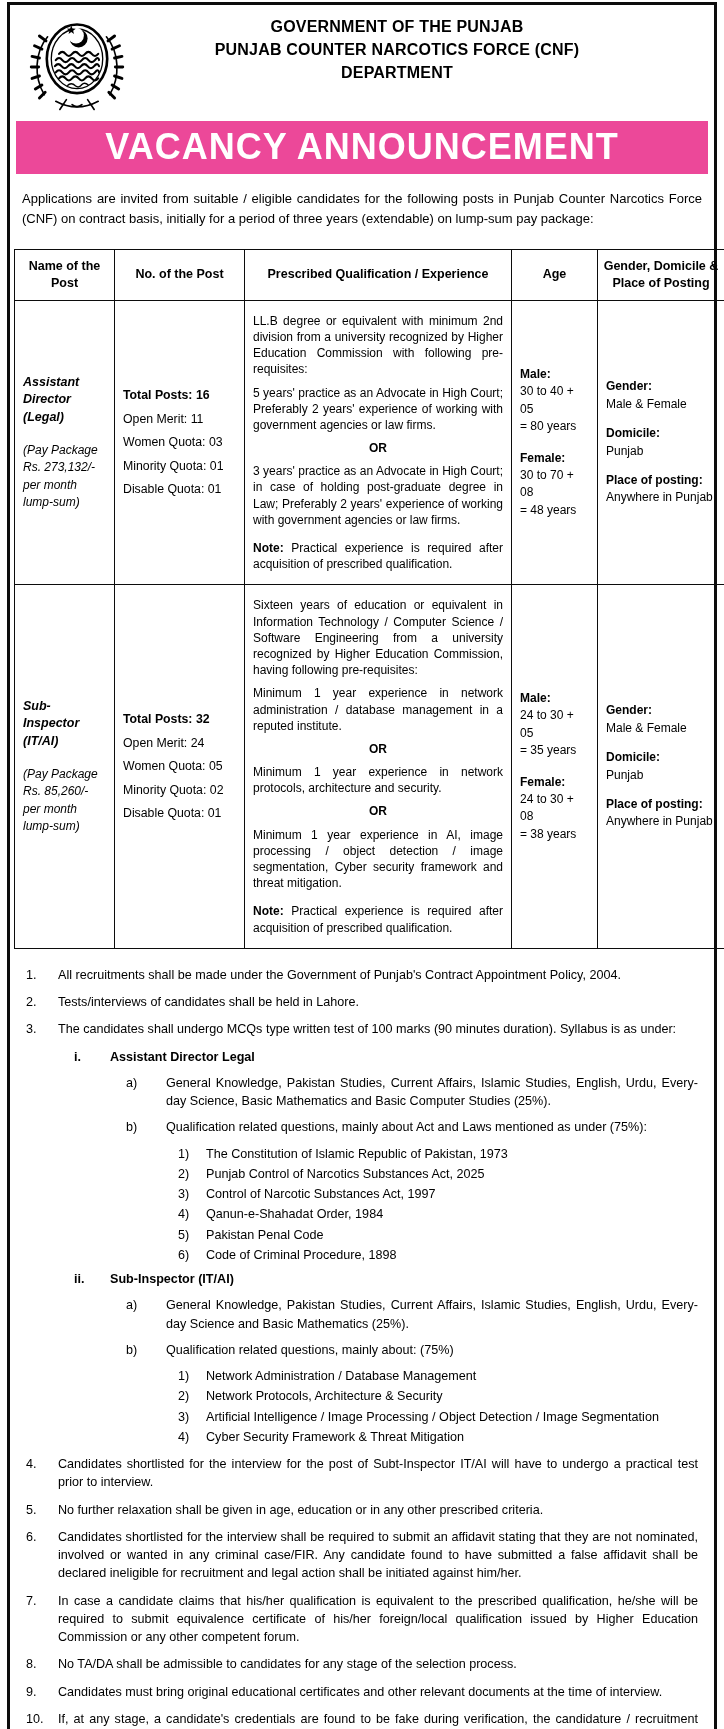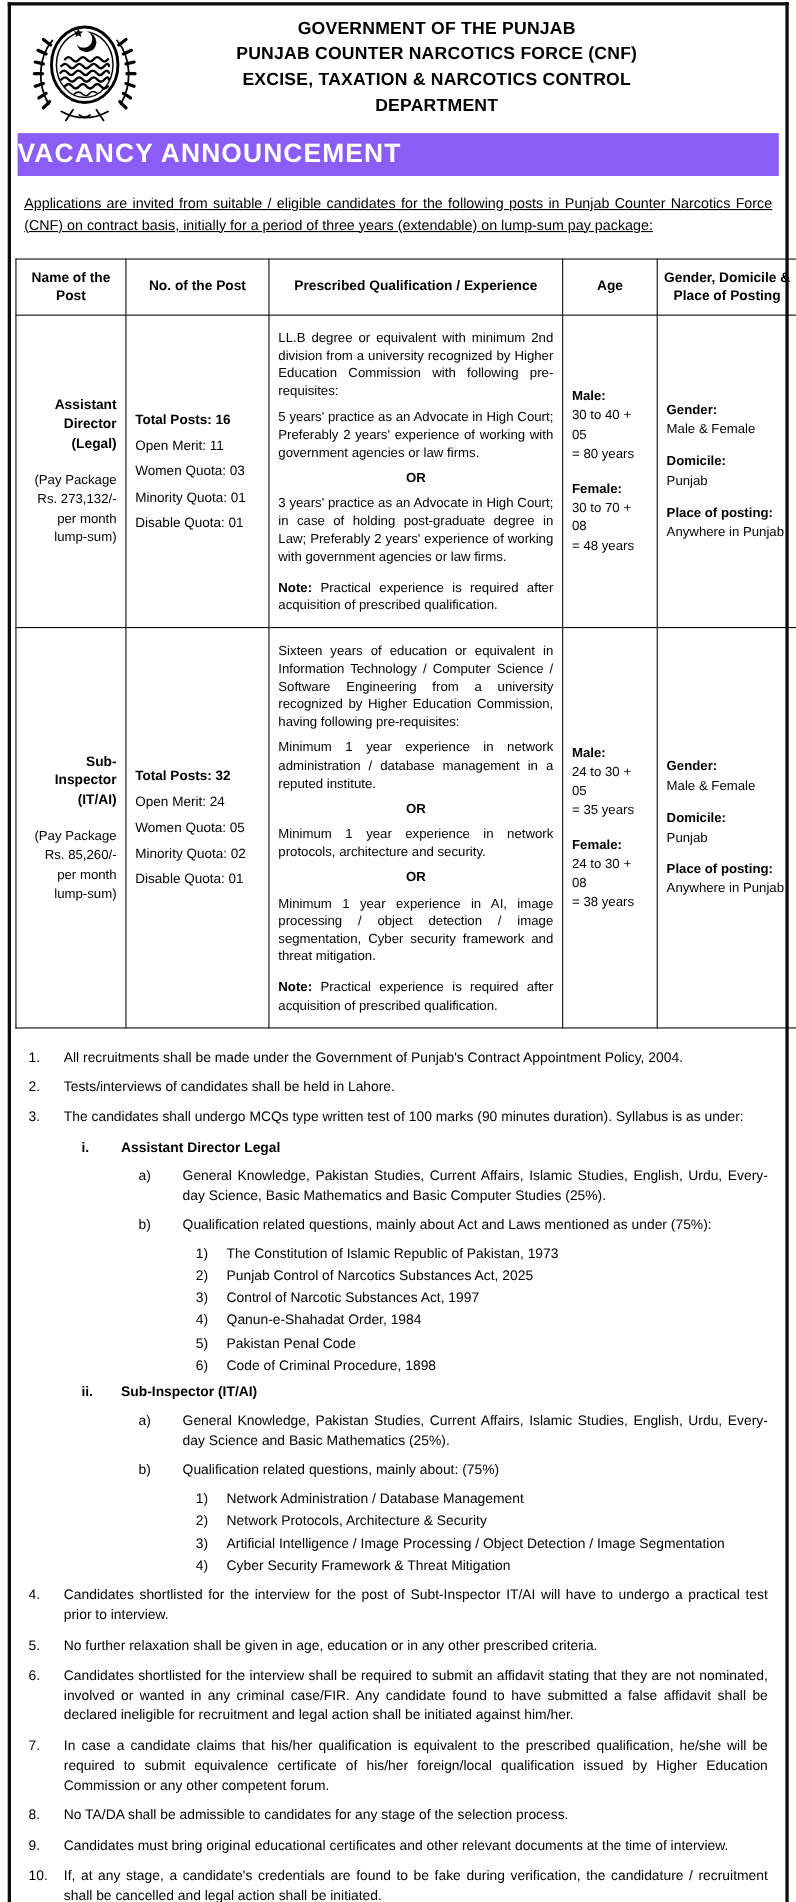--- a/index.html
+++ b/index.html
@@ -7,32 +7,32 @@
   .ad{margin:2px 7px 0 7px;border:3px solid #0c0c0c;border-bottom:none;background:#fff;padding:0 4px 0 4px;}
   .b{font-weight:bold;}
 
   
   .hdr{position:relative;padding:8px 10px 6px 10px;min-height:100px;}
   .crest{position:absolute;left:14px;top:4px;}
   .hdr-text{text-align:center;padding:2px 40px 0 110px;}
   .hdr-line{font-weight:bold;font-size:16px;line-height:1.45;letter-spacing:.2px;}
 
   
-  .banner{background:#8b5cf6;color:#fff;font-weight:bold;
-          font-size:24px;letter-spacing:1px;padding:5px 0 6px 0;margin:2px 2px 8px 2px;}
-
-  .intro{font-size:13px;line-height:1.5;text-align:justify;padding:2px 8px 8px 8px;text-decoration:underline;}
+  .banner{background:#ec4899;color:#fff;text-align:center;font-weight:bold;
+          font-size:36px;letter-spacing:1px;padding:5px 0 6px 0;margin:2px 2px 8px 2px;}
+
+  .intro{font-size:13px;line-height:1.5;text-align:justify;padding:2px 8px 8px 8px;}
 
   
   table.posts{border-collapse:collapse;width:710px;margin:0 auto;table-layout:fixed;}
   table.posts col.c1{width:100px}table.posts col.c2{width:130px}table.posts col.c3{width:267px}
   table.posts col.c4{width:86px}table.posts col.c5{width:127px}
   table.posts th,table.posts td{border:1.6px solid #0c0c0c;font-size:12px;line-height:1.35;padding:5px 8px;}
   table.posts th{font-weight:bold;font-size:12.5px;text-align:center;padding:8px 4px;}
-  td.c-center{text-align:right;vertical-align:middle;}
+  td.c-center{text-align:left;vertical-align:middle;font-style:italic;}
   td.c-left{text-align:left;vertical-align:middle;}
   td.c-qual{text-align:justify;vertical-align:top;}
   .row1{height:212px}.row2{height:338px}
   .cell-title{font-weight:bold;font-size:12.5px;line-height:1.4;}
   .cell-pay{margin-top:16px;line-height:1.45;}
   .posts-line{margin:7px 0;white-space:nowrap;font-size:12.3px;}
   .qual p{margin:7px 0;}
   .qual .or{text-align:center;font-weight:bold;margin:3px 0;}
   .qual .note{margin-top:12px;}
   .age-blk div{line-height:1.45;}
@@ -108,21 +108,20 @@
           <path d="M34,112 q26,14 52,0"></path>
           <path d="M47,110 l-8,12"></path>
             <path d="M73,110 l8,12"></path>
           <path d="M54,116 q6,5 12,0"></path>
         </g>
       </svg>
     </div>
     <div class="hdr-text">
       <div class="hdr-line">GOVERNMENT OF THE PUNJAB</div>
       <div class="hdr-line">PUNJAB COUNTER NARCOTICS FORCE (CNF)</div>
-      <div class="hdr-line">EXCISE, TAXATION &amp; NARCOTICS CONTROL</div>
       <div class="hdr-line">DEPARTMENT</div>
     </div>
   </div>
 
   <div class="banner">VACANCY ANNOUNCEMENT</div>
 
   <p class="intro">Applications are invited from suitable / eligible candidates for the following posts in Punjab Counter Narcotics Force (CNF) on contract basis, initially for a period of three years (extendable) on lump-sum pay package:</p>
 
   <table class="posts">
     <colgroup>

